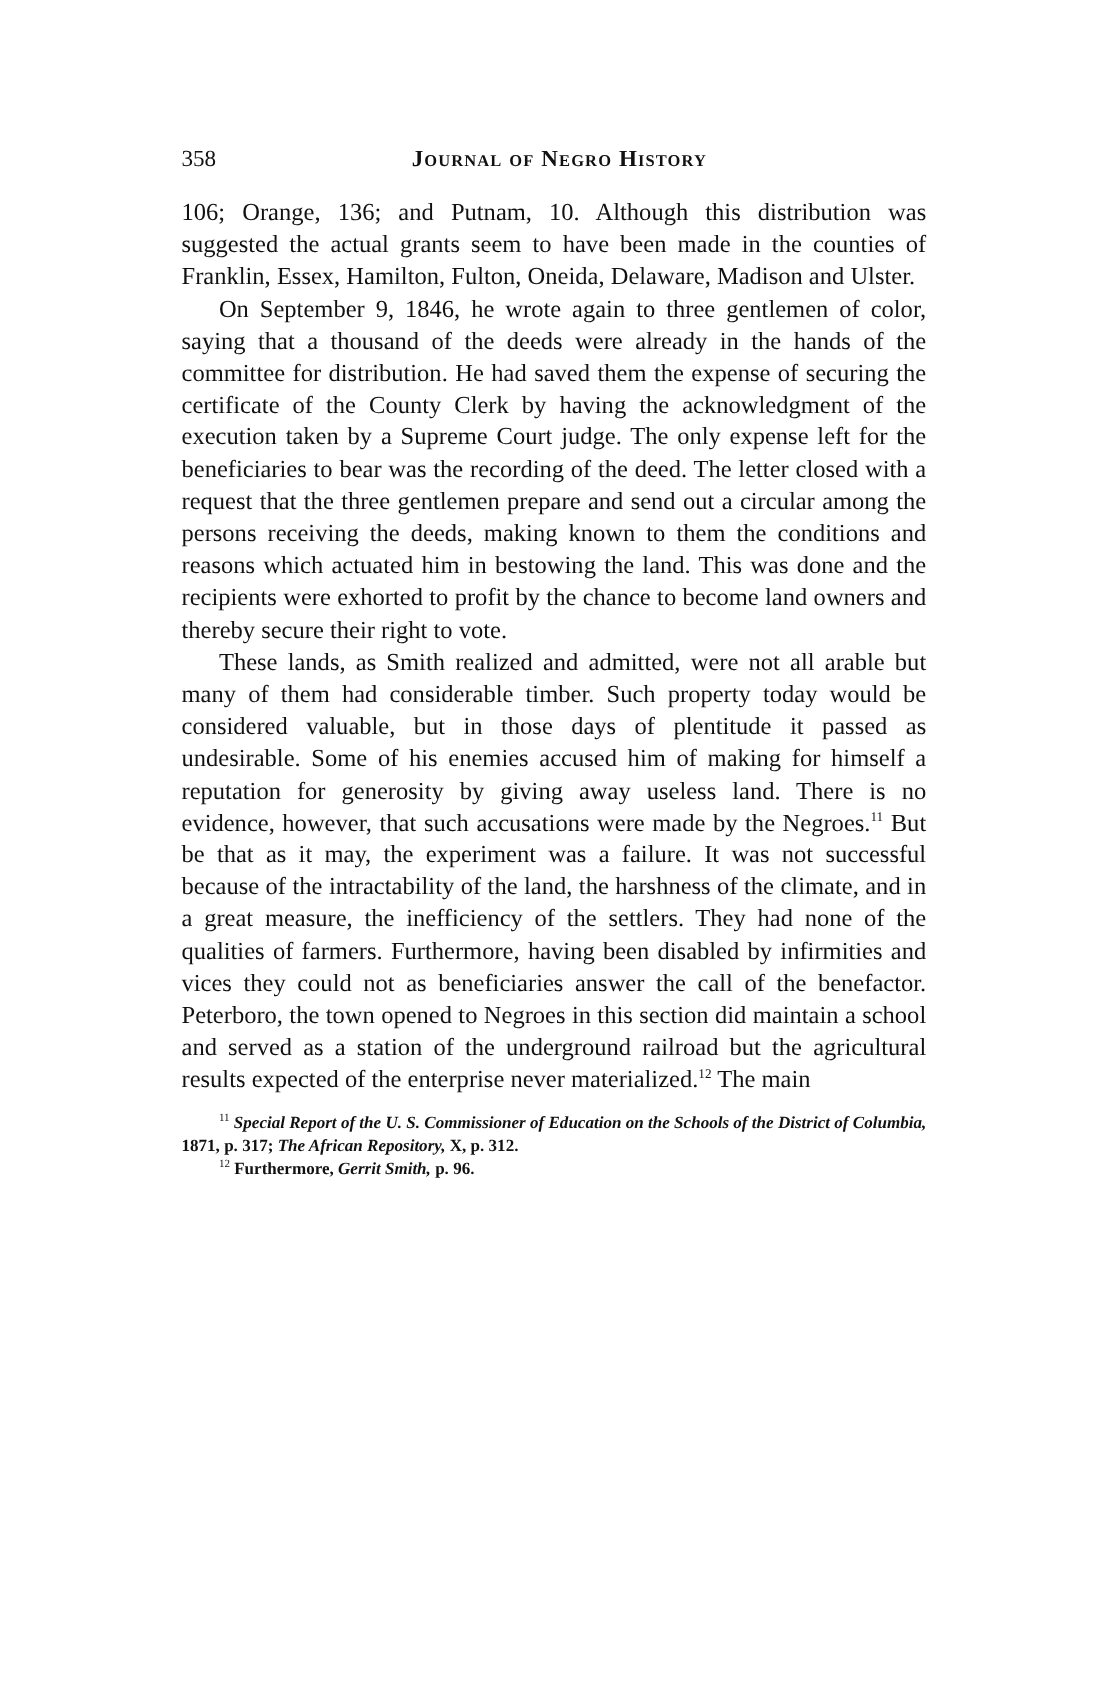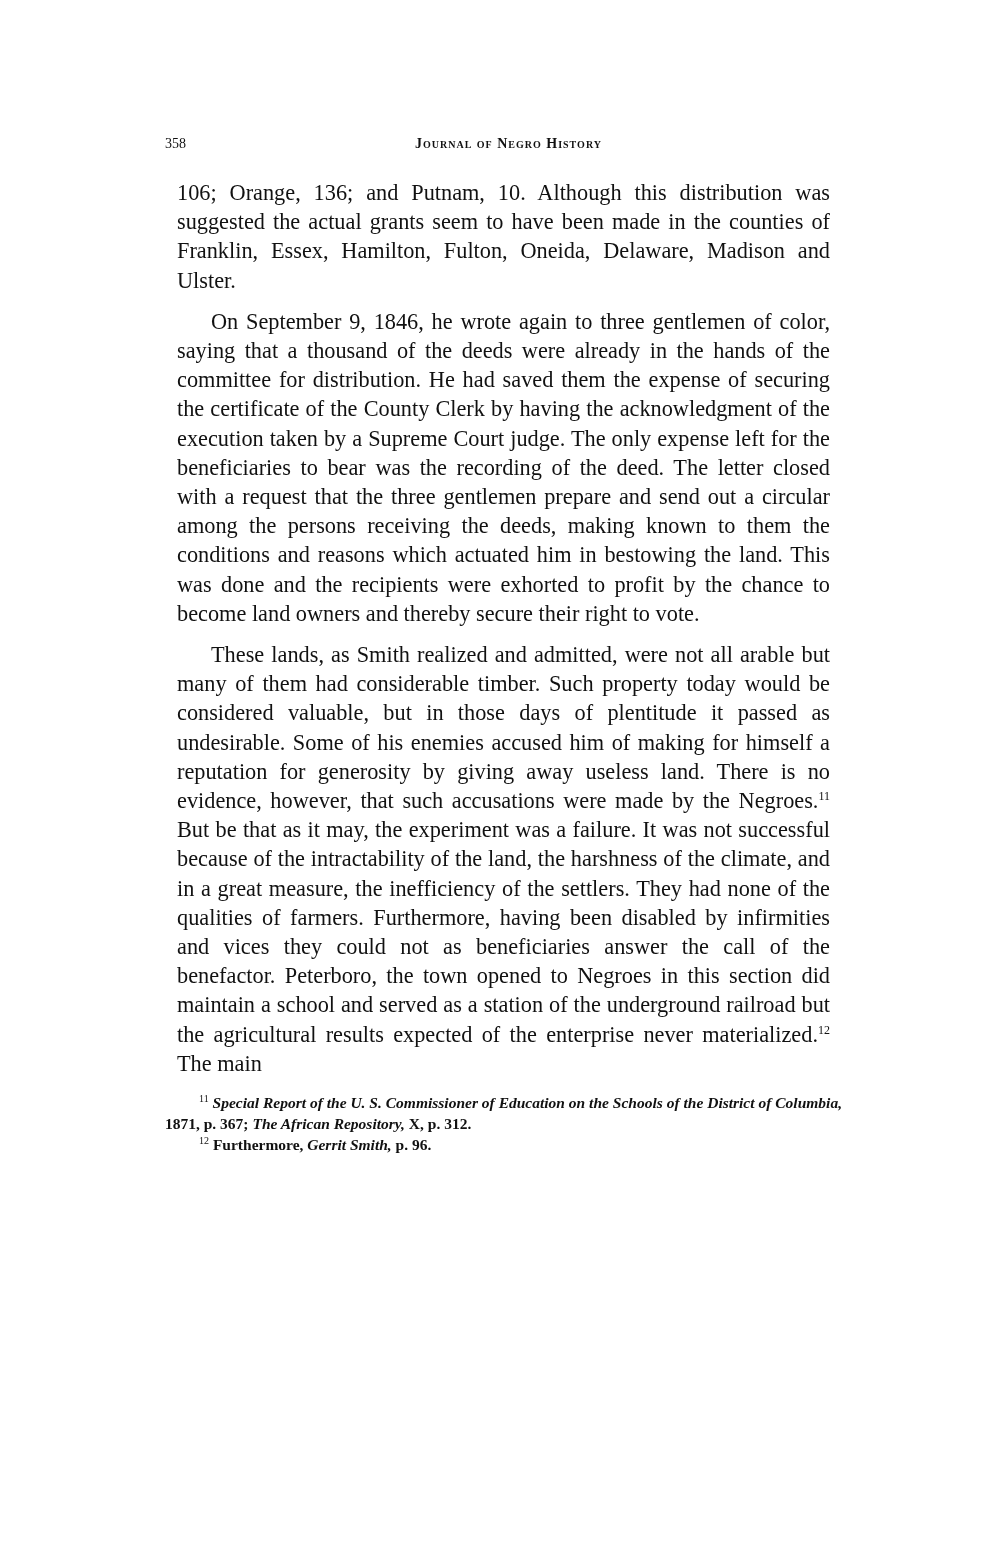--- a/index.html
+++ b/index.html
@@ -17,21 +17,21 @@
   }
   .page {
     position: absolute;
     left: 165px;
     top: 128px;
     width: 677px;
   }
   .running-head {
     position: relative;
     height: 32px;
-    font-size: 14px;
+    font-size: 21px;
     line-height: 32px;
   }
   .page-number {
     position: absolute;
     left: 0;
     top: 0;
   }
   .journal-title {
     position: absolute;
     left: 0;
@@ -43,21 +43,21 @@
     font-weight: bold;
   }
   .body-text {
     margin-top: 18px;
     font-size: 22.3px;
     line-height: 29.2px;
     text-align: justify;
     hyphens: manual;
   }
   .body-text p {
-    margin: 12px;
+    margin: 0;
     text-align: justify;
   }
   .body-text p.indent {
     text-indent: 34px;
   }
   sup.fn-ref {
     font-size: 12px;
     line-height: 0;
     vertical-align: super;
   }
@@ -93,17 +93,17 @@
     <span class="journal-title">Journal of Negro History</span>
   </div>
 
   <div class="body-text">
     <p>106; Orange, 136; and Putnam, 10. Although this distribution was suggested the actual grants seem to have been made in the counties of Franklin, Essex, Hamilton, Fulton, Oneida, Delaware, Madison and Ulster.</p>
     <p class="indent">On September 9, 1846, he wrote again to three gentlemen of color, saying that a thousand of the deeds were already in the hands of the committee for distribution. He had saved them the expense of securing the certificate of the County Clerk by having the acknowledgment of the execution taken by a Supreme Court judge. The only expense left for the beneficiaries to bear was the recording of the deed. The letter closed with a request that the three gentlemen prepare and send out a circular among the persons receiving the deeds, making known to them the conditions and reasons which actuated him in bestowing the land. This was done and the recipients were exhorted to profit by the chance to become land owners and thereby secure their right to vote.</p>
     <p class="indent"><span>These lands, as Smith realized and admitted, were not all arable but many of them had considerable timber. Such property today would be considered valuable, but in those days of plentitude it passed as undesirable. Some of his enemies accused him of making for himself a reputation for generosity by giving away useless land. There is no evidence, however, that such accusations were made by the Negroes.</span><sup class="fn-ref">11</sup><span> But be that as it may, the experiment was a failure. It was not successful because of the intractability of the land, the harshness of the climate, and in a great measure, the inefficiency of the settlers. They had none of the qualities of farmers. Furthermore, having been disabled by infirmities and vices they could not as beneficiaries answer the call of the benefactor. Peterboro, the town opened to Negroes in this section did maintain a school and served as a station of the underground railroad but the agricultural results expected of the enterprise never materialized.</span><sup class="fn-ref">12</sup><span> The main</span></p>
   </div>
 
   <div class="footnotes">
-    <p class="fn"><sup>11</sup> <i>Special Report of the U. S. Commissioner of Education on the Schools of the District of Columbia,</i><span> 1871, p. 367; </span><i>The African Repository,</i><span> X, p. 312.</span></p>
+    <p class="fn"><sup>11</sup> <i>Special Report of the U. S. Commissioner of Education on the Schools of the District of Columbia,</i><span> 1871, p. 317; </span><i>The African Repository,</i><span> X, p. 312.</span></p>
     <p class="fn"><sup>12</sup><span> Furthermore, </span><i>Gerrit Smith,</i><span> p. 96.</span></p>
   </div>
 
 </div>
 
 </body></html>

